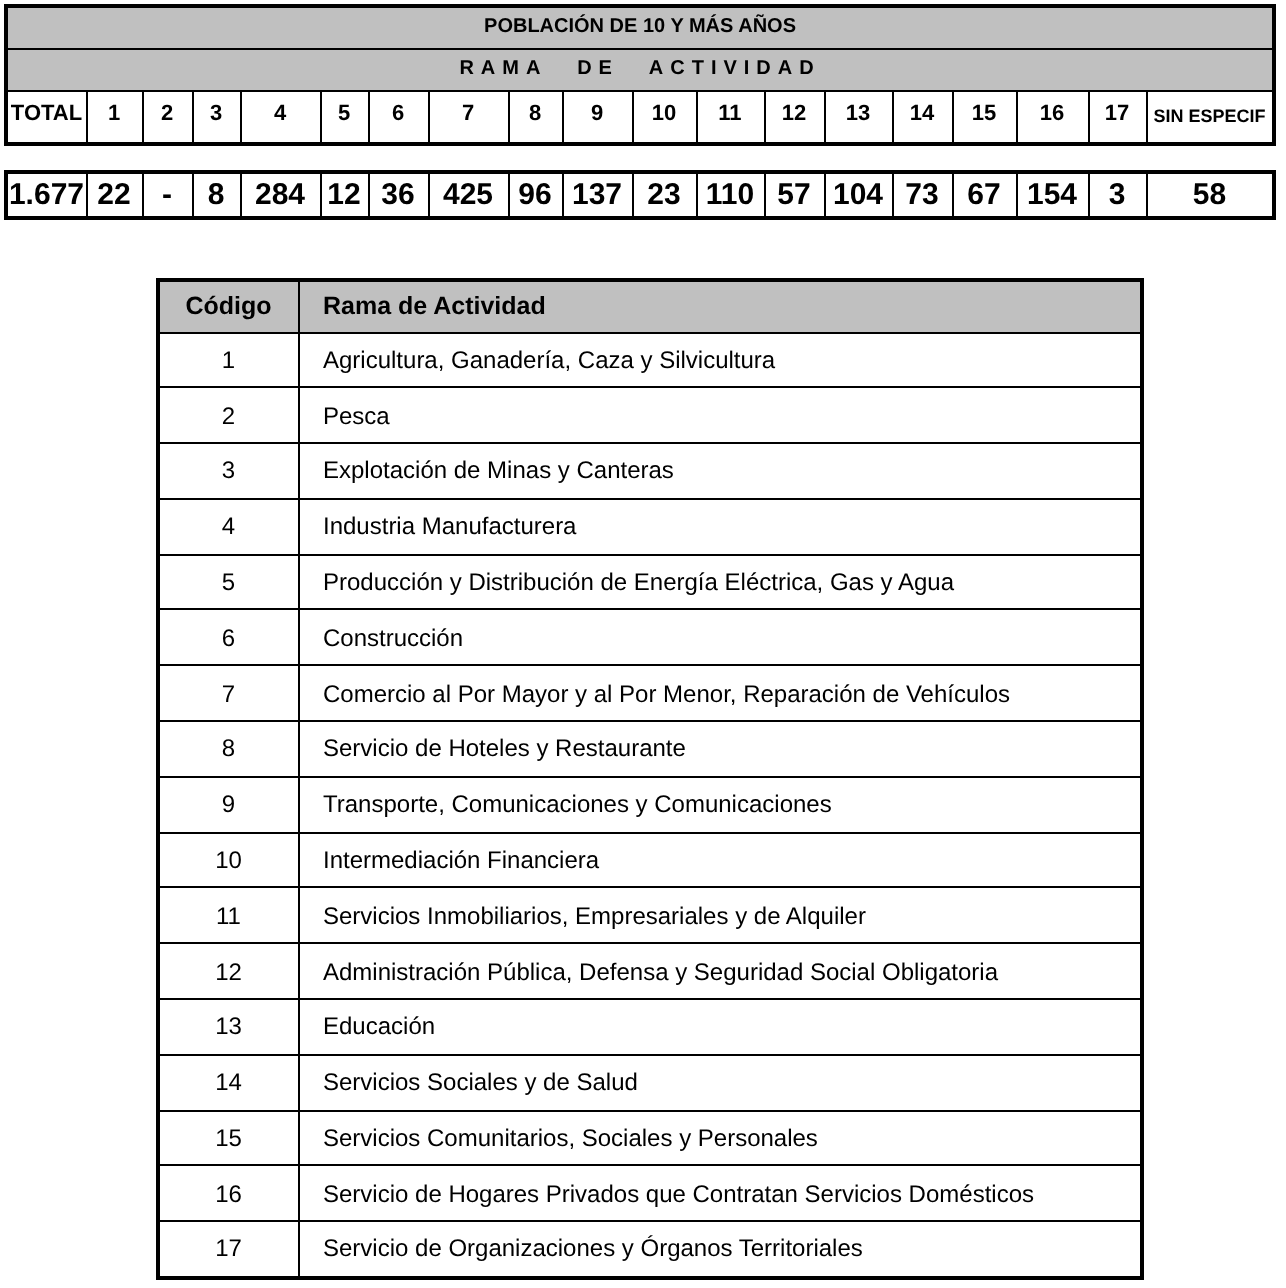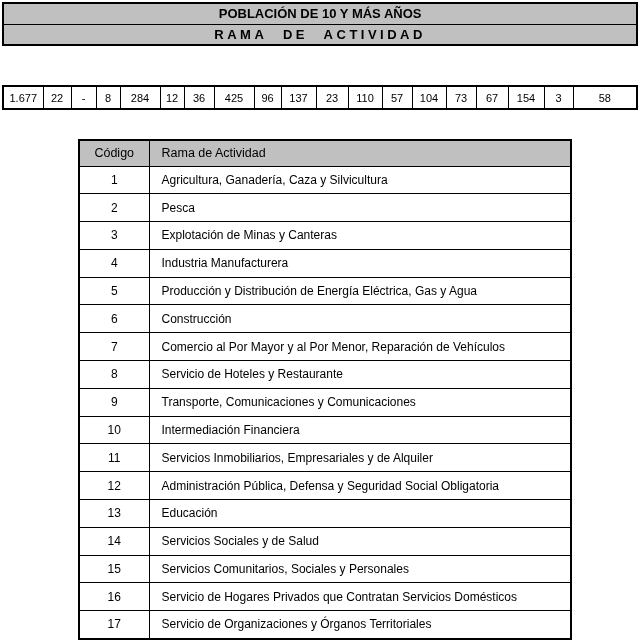--- a/index.html
+++ b/index.html
@@ -34,51 +34,51 @@
     overflow: hidden;
     padding: 0;
   }
 
   
   #header-table { left: 2px; top: 2px; width: 636px; }
   #header-table td.title-cell {
     height: 21px;
     background: var(--hdr-bg);
     font-weight: bold;
-    font-size: 13px;
+    font-size: 10px;
   }
   #header-table td.rama-cell {
     letter-spacing: 3.5px;
     word-spacing: 9px;
   }
   #header-table td.colhead-cell {
     height: 27px;
     font-weight: bold;
     font-size: 11px;
     line-height: 1.05;
   }
   #header-table td.colhead-small {
     font-size: 9px;
     line-height: 1.15;
   }
 
   
   #data-table { left: 2px; top: 85px; width: 636px; }
   #data-table td {
     height: 23px;
-    font-weight: normal;
-    font-size: 11px;
+    font-weight: bold;
+    font-size: 15px;
   }
 
   
   #codes-table { left: 78px; top: 139px; width: 492px; }
   #codes-table td { font-size: 12px; height: 27.8px; }
   #codes-table tr.head td {
     background: var(--hdr-bg);
-    font-weight: normal;
+    font-weight: bold;
     font-size: 12.5px;
     height: 26px;
   }
   #codes-table td.activity {
     text-align: left;
     padding-left: 12px;
   }
 </style>
 </head>
 <body>
@@ -104,20 +104,41 @@
     <col style="width:36px">
       <col style="width:29px">
       <col style="width:64px">
   </colgroup>
   <tbody>
       <tr>
     <td class="title-cell" colspan="19">POBLACIÓN DE 10 Y MÁS AÑOS</td>
   </tr>
   <tr>
     <td class="title-cell rama-cell" colspan="19">RAMA DE ACTIVIDAD</td>
+  </tr>
+  <tr>
+    <td class="colhead-cell">TOTAL</td>
+    <td class="colhead-cell">1</td>
+    <td class="colhead-cell">2</td>
+    <td class="colhead-cell">3</td>
+    <td class="colhead-cell">4</td>
+    <td class="colhead-cell">5</td>
+    <td class="colhead-cell">6</td>
+    <td class="colhead-cell">7</td>
+    <td class="colhead-cell">8</td>
+    <td class="colhead-cell">9</td>
+    <td class="colhead-cell">10</td>
+    <td class="colhead-cell">11</td>
+    <td class="colhead-cell">12</td>
+    <td class="colhead-cell">13</td>
+    <td class="colhead-cell">14</td>
+    <td class="colhead-cell">15</td>
+    <td class="colhead-cell">16</td>
+    <td class="colhead-cell">17</td>
+    <td class="colhead-cell colhead-small">SIN ESPECIF</td>
   </tr>
 </tbody>
   </table>
 
 <table class="tbl" id="data-table">
   <colgroup>
     <col style="width:40px">
       <col style="width:28px">
       <col style="width:25px">
       <col style="width:24px">

